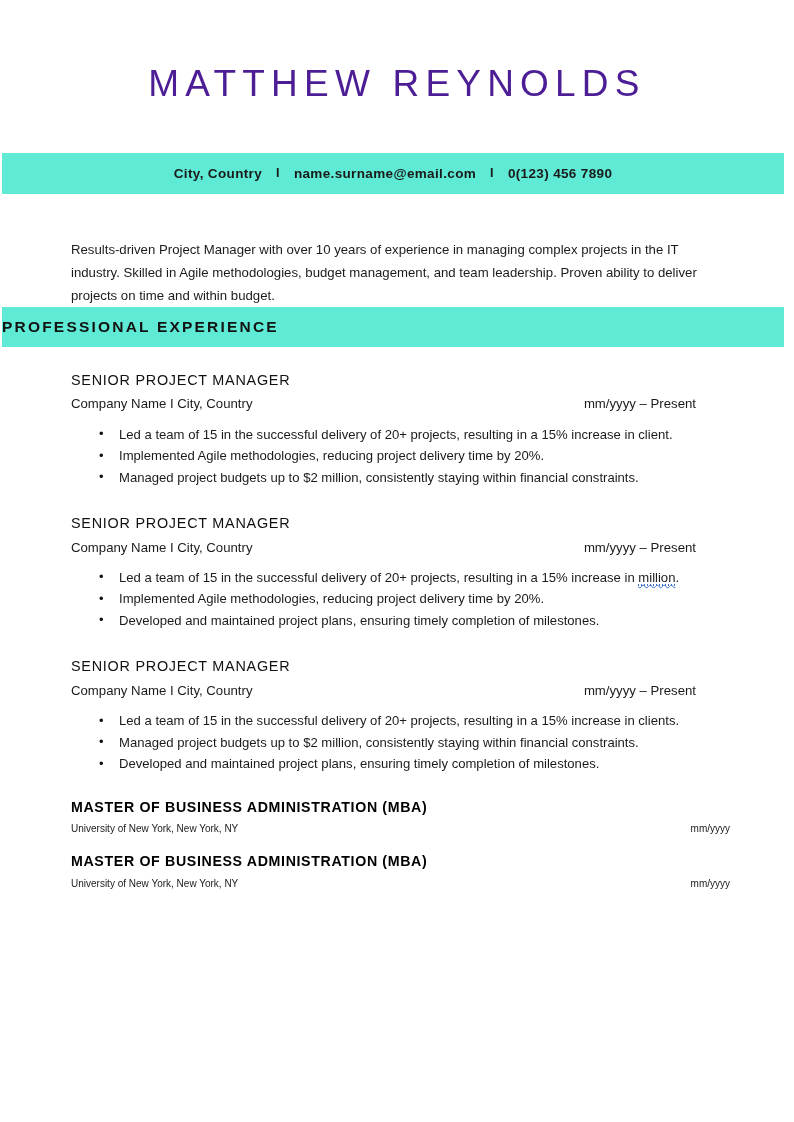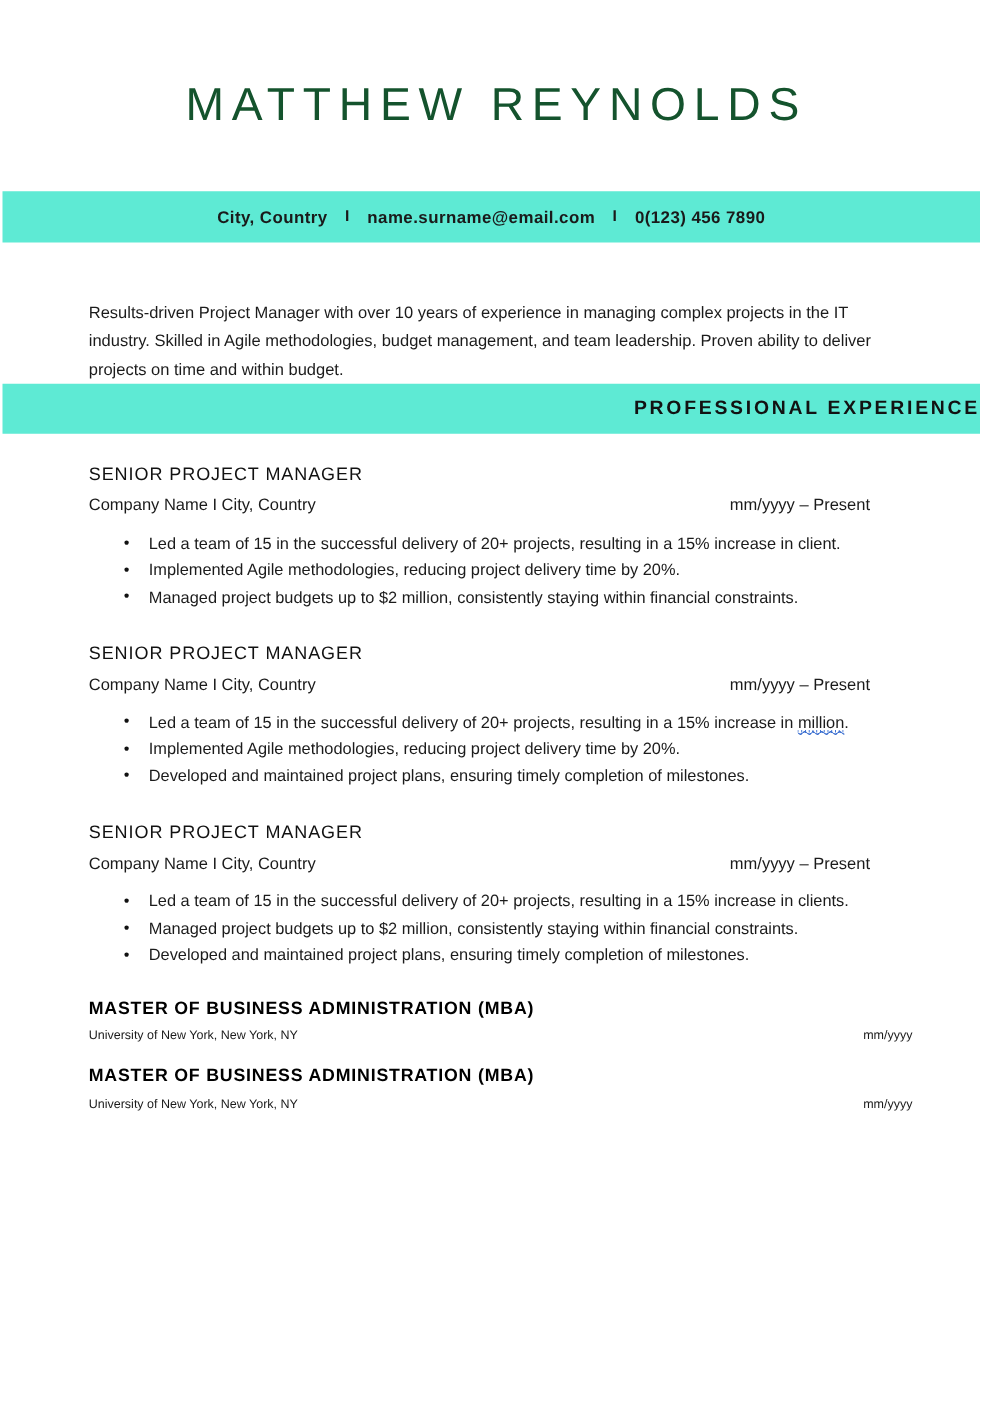--- a/index.html
+++ b/index.html
@@ -27,21 +27,21 @@
   .name-block {
     padding-top: 64px;
     padding-bottom: 18px;
     text-align: center;
   }
   .name {
     font-size: 37px;
     font-weight: 300;
     letter-spacing: 6.2px;
     line-height: 1.1;
-    color: #14532d;
+    color: #4c1d95;
     white-space: nowrap;
     font-family: "Liberation Sans", sans-serif;
   }
 
   
   .band {
     background: #5eead4;
     margin: 0 10px 0 2px;
   }
   .contact-band {
@@ -64,21 +64,21 @@
     padding: 0 14px;
     font-weight: 700;
     font-size: 12.5px;
     color: #1a1a1a;
   }
 
   .section-band {
     height: 40px;
     display: flex;
     align-items: center;
-    justify-content: flex-end;
+    justify-content: flex-start;
   }
   .section-title {
     font-size: 15.5px;
     font-weight: 700;
     letter-spacing: 2.2px;
     color: #121212;
     text-transform: uppercase;
   }
 
   

